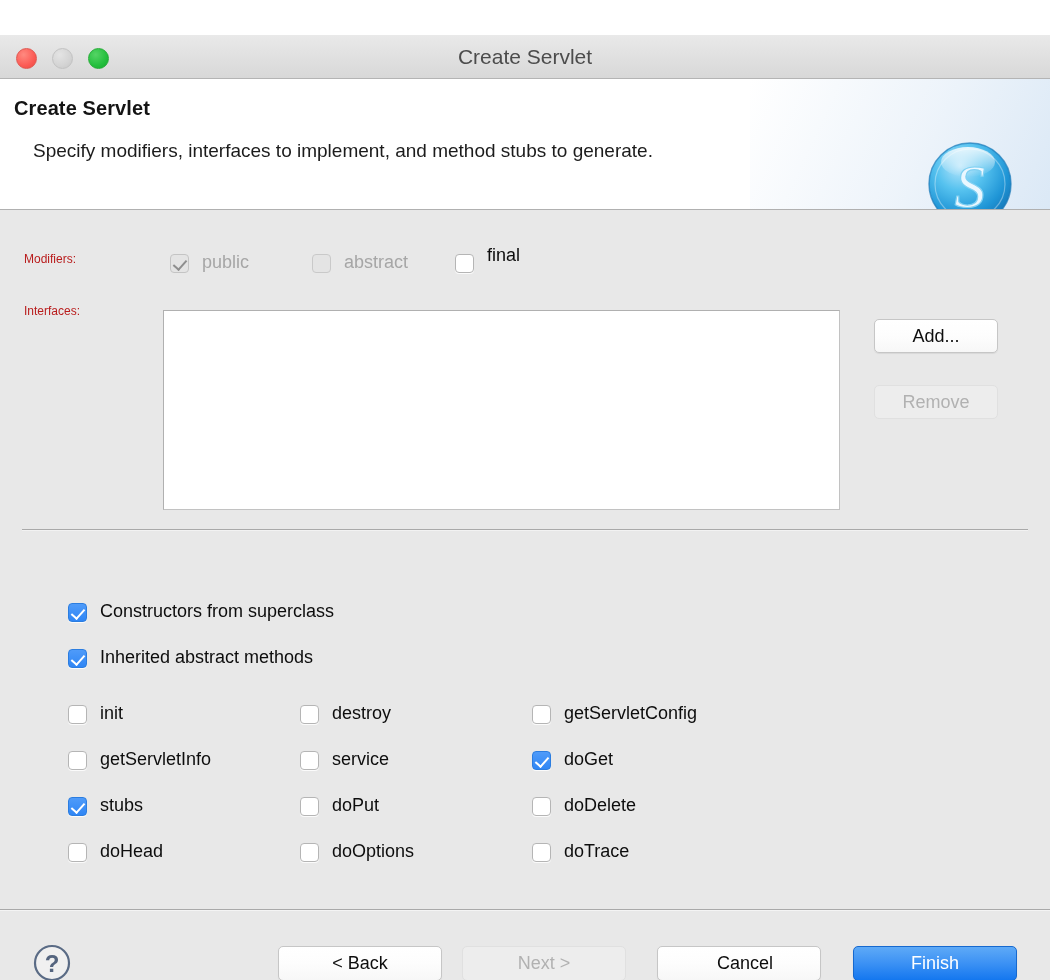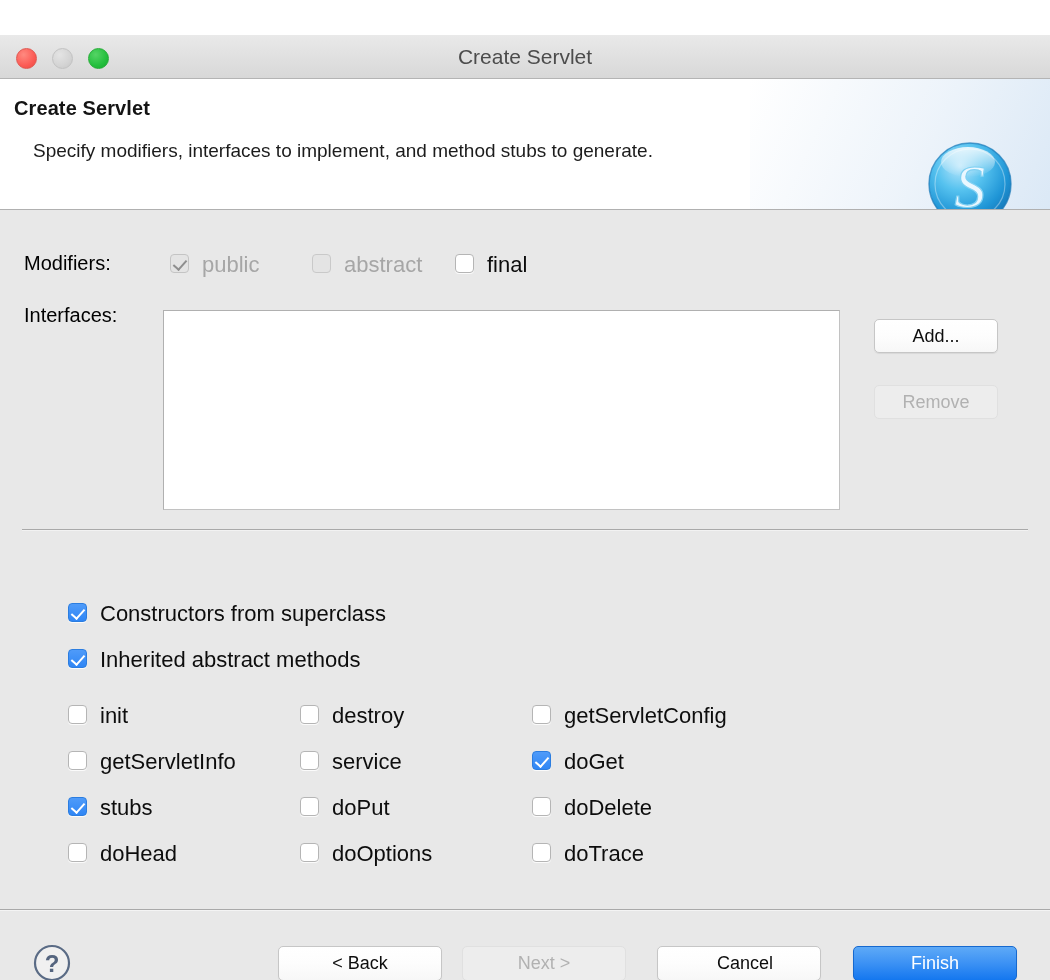--- a/index.html
+++ b/index.html
@@ -101,22 +101,22 @@
   
   .body {
     position: absolute;
     left: 0; top: 175px;
     width: 1050px; height: 700px;
     background: #e8e8e8;
   }
 
   .label {
     position: absolute;
-    font-size: 20px;
-    color: #000000;
+    font-size: 12px;
+    color: #b91c1c;
   }
   .label-modifiers { left: 24px; top: 217px; }
   .label-interfaces { left: 24px; top: 269px; }
 
   
   .cb {
     position: absolute;
     width: 19px; height: 19px;
     border-radius: 4px;
     box-sizing: border-box;
@@ -144,21 +144,21 @@
   }
   .cb.disabled.checked {
     background: #e4e4e4;
     border: 1px solid #c4c4c4;
   }
   .cb.disabled.checked::after {
     border-color: #8e8e8e;
   }
   .cb-label {
     position: absolute;
-    font-size: 22px;
+    font-size: 18px;
     color: #0d0d0d;
     white-space: nowrap;
   }
   .cb-label.dim { color: #a6a6a6; }
 
   
   .listbox {
     position: absolute;
     left: 163px; top: 275px;
     width: 677px; height: 200px;
@@ -286,21 +286,21 @@
 
   <div class="label label-modifiers">Modifiers:</div>
 
   <div class="cb checked disabled" style="left:170px; top:219px;"></div>
   <div class="cb-label dim" style="left:202px; top:217px;">public</div>
 
   <div class="cb disabled" style="left:312px; top:219px;"></div>
   <div class="cb-label dim" style="left:344px; top:217px;">abstract</div>
 
   <div class="cb" style="left:455px; top:219px;"></div>
-  <div class="cb-label" style="left:487px; top:217px;">final</div>
+  <div class="cb-label" style="left:487px; top:210px;">final</div>
 
   <div class="label label-interfaces">Interfaces:</div>
   <div class="listbox"></div>
   <div class="btn btn-add">Add...</div>
   <div class="btn btn-remove disabled">Remove</div>
 
   <div class="hr"></div>
 
 
   <div class="cb checked" style="left:68px; top:568px;"></div>

